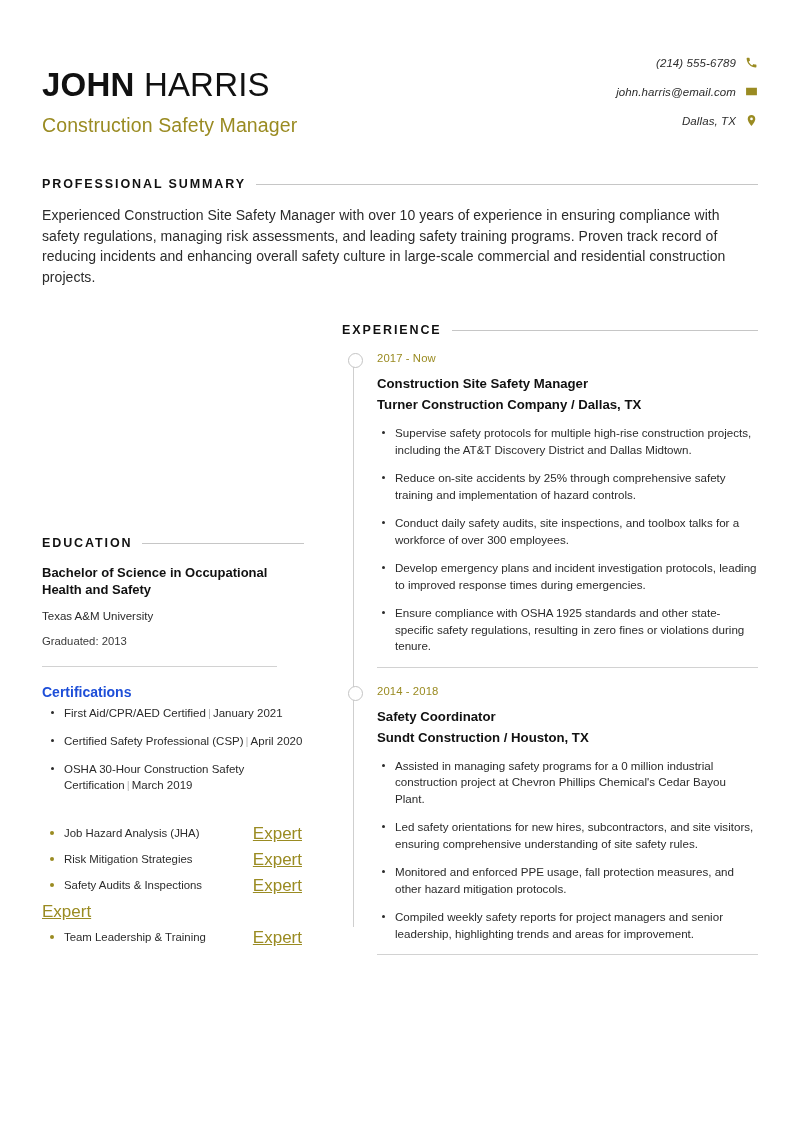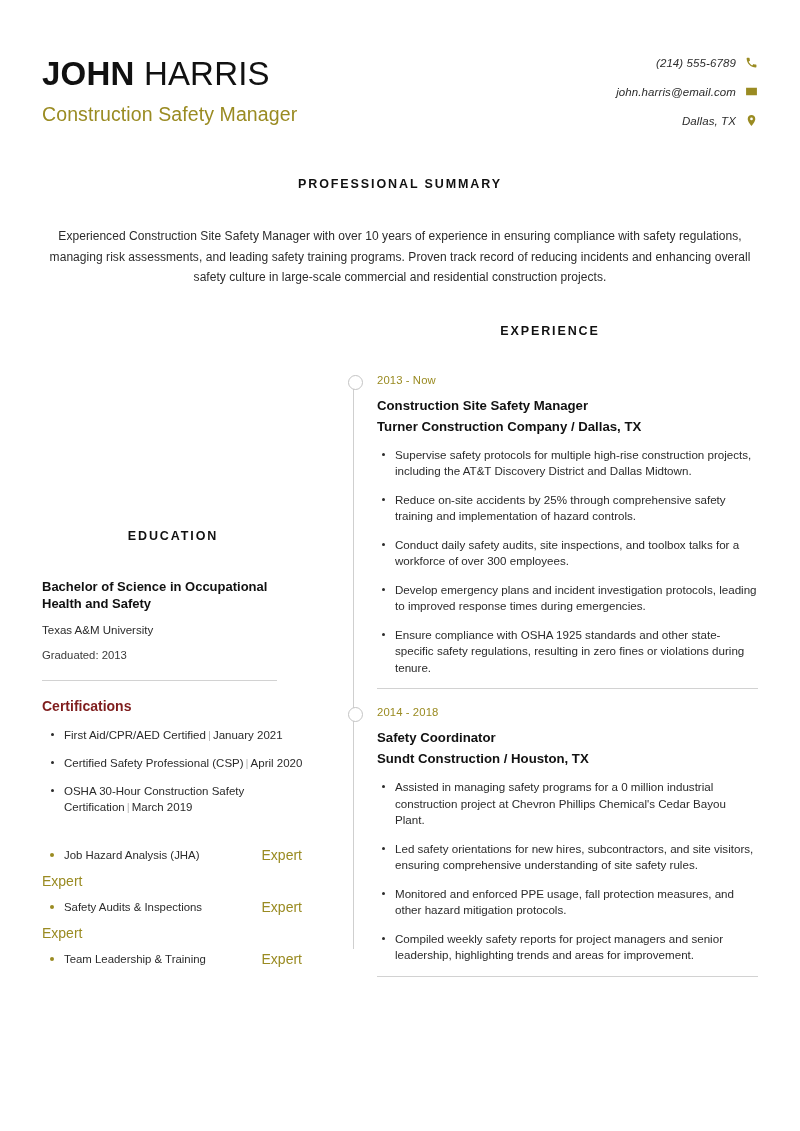--- a/index.html
+++ b/index.html
@@ -19,21 +19,21 @@
     width: 800px;
     height: 1131px;
     background: #ffffff;
     box-sizing: border-box;
     padding: 38px 42px 0 42px;
   }
 
   
   .header {
     display: flex;
-    align-items: center;
+    align-items: flex-end;
     justify-content: space-between;
     padding-top: 4px;
   }
   .identity { flex: 0 0 auto; }
   .name {
     font-size: 33px;
     line-height: 40px;
     letter-spacing: 0.2px;
     color: #111111;
     font-weight: 300;
@@ -75,45 +75,44 @@
     flex: 0 0 13px;
     display: block;
     color: #9a8b22;
   }
   .contact-icon svg { display: block; width: 13px; height: 13px; fill: #9a8b22; }
 
   
   .section-head {
     display: flex;
     align-items: center;
-    gap: 20px;
+    gap: 10px;
     margin-bottom: 14px;
-    flex-direction: column;
   }
   .section-head .label {
     font-size: 12.5px;
     font-weight: 700;
     letter-spacing: 1.9px;
     color: #111111;
     white-space: nowrap;
     text-transform: uppercase;
   }
   .section-head .rule {
     flex: 1 1 auto;
     height: 1px;
     background: #c6c6c6;
   }
 
   
   .summary-block { margin-top: 40px; }
   .summary-text {
-    font-size: 12px;
+    font-size: 14px;
     line-height: 20.5px;
     color: #2b2b2b;
-    text-align: center;
+    text-align: left;
     letter-spacing: 0.05px;
   }
 
   
   .body-cols {
     display: flex;
     margin-top: 36px;
     align-items: flex-end;
   }
   .col-left { width: 262px; flex: 0 0 262px; }
@@ -141,23 +140,23 @@
   }
   .thin-divider {
     height: 1px;
     background: #d2d2d2;
     margin: 17px 0 16px 0;
     width: 235px;
   }
   .sub-head {
     font-size: 14px;
     font-weight: 700;
-    color: #7f1d1d;
+    color: #1d4ed8;
     line-height: 18px;
-    margin-bottom: 12px;
+    margin-bottom: 4px;
   }
   ul.cert-list {
     list-style: none;
     margin: 0;
     padding: 0;
   }
   ul.cert-list li {
     position: relative;
     padding-left: 22px;
     font-size: 11.5px;
@@ -201,26 +200,27 @@
     content: "";
     position: absolute;
     left: 8px;
     top: 6px;
     width: 4px;
     height: 4px;
     border-radius: 50%;
     background: #9a8b22;
   }
   .skill-level {
-    font-size: 14px;
+    font-size: 17px;
     line-height: 17px;
     color: #9a8b22;
     flex: 0 0 auto;
     white-space: nowrap;
     padding-right: 2px;
+    text-decoration: underline;
   }
 
   
   .timeline {
     position: relative;
     padding-left: 35px;
   }
   .timeline-rail {
     position: absolute;
     left: 11px;
@@ -368,20 +368,21 @@
         </ul>
       </div>
 
       <div class="skills-block">
         <div>
           <div class="skill-row">
             <span class="skill-name">Job Hazard Analysis (JHA)</span>
             <span class="skill-level">Expert</span>
           </div>
           <div class="skill-row">
+            <span class="skill-name">Risk Mitigation Strategies</span>
             <span class="skill-level">Expert</span>
           </div>
           <div class="skill-row">
             <span class="skill-name">Safety Audits &amp; Inspections</span>
             <span class="skill-level">Expert</span>
           </div>
           <div class="skill-row">
             <span class="skill-level">Expert</span>
           </div>
           <div class="skill-row">
@@ -400,21 +401,21 @@
       <div class="section-head">
         <span class="label">EXPERIENCE</span>
         <span class="rule"></span>
       </div>
 
       <div class="timeline">
         <div class="timeline-rail"></div>
 
         <div class="exp-entry">
           <div class="exp-dot"></div>
-          <div class="exp-dates">2013 - Now</div>
+          <div class="exp-dates">2017 - Now</div>
           <div class="exp-role">Construction Site Safety Manager</div>
           <div class="exp-company">Turner Construction Company / Dallas, TX</div>
           <ul class="exp-bullets">
             <li>Supervise safety protocols for multiple high-rise construction projects, including the AT&amp;T Discovery District and Dallas Midtown.</li>
             <li>Reduce on-site accidents by 25% through comprehensive safety training and implementation of hazard controls.</li>
             <li>Conduct daily safety audits, site inspections, and toolbox talks for a workforce of over 300 employees.</li>
             <li>Develop emergency plans and incident investigation protocols, leading to improved response times during emergencies.</li>
             <li>Ensure compliance with OSHA 1925 standards and other state-specific safety regulations, resulting in zero fines or violations during tenure.</li>
           </ul>
         </div>

